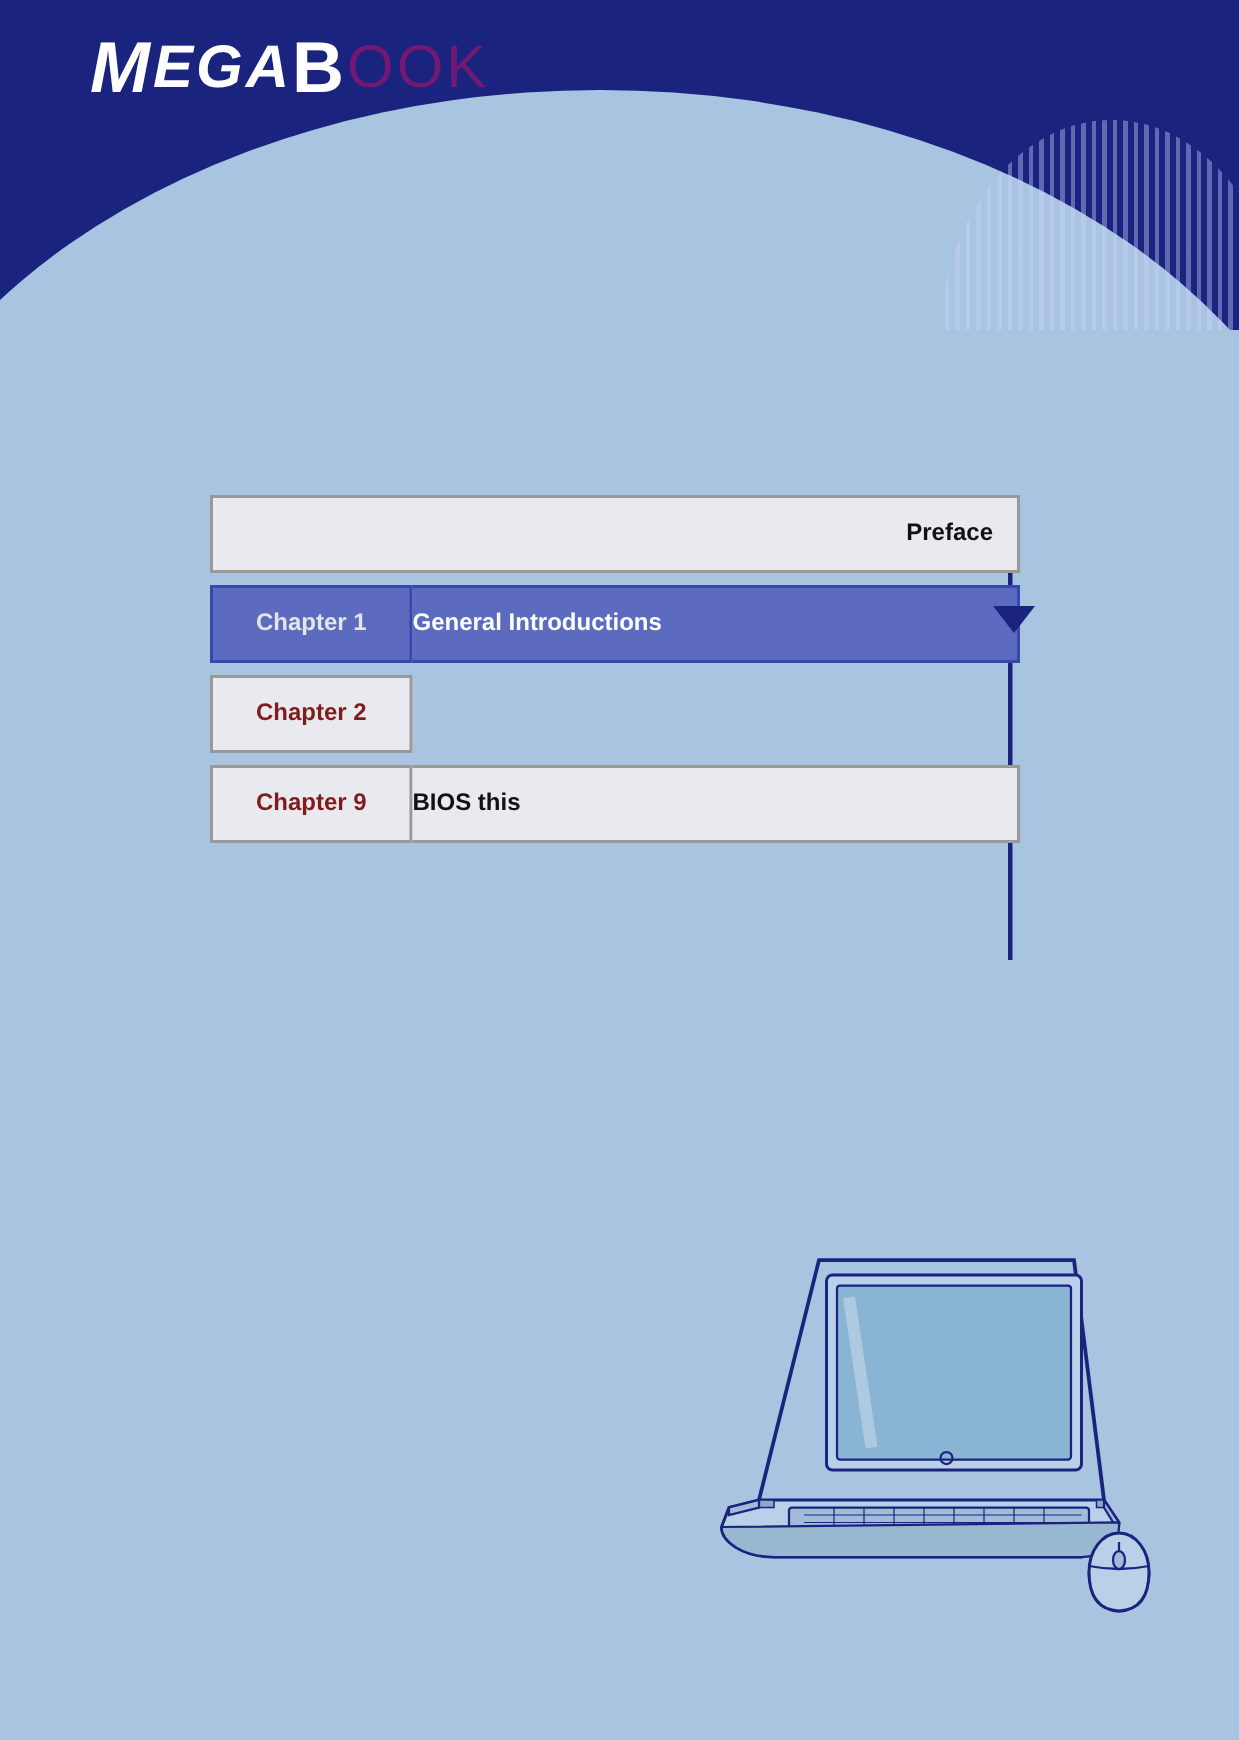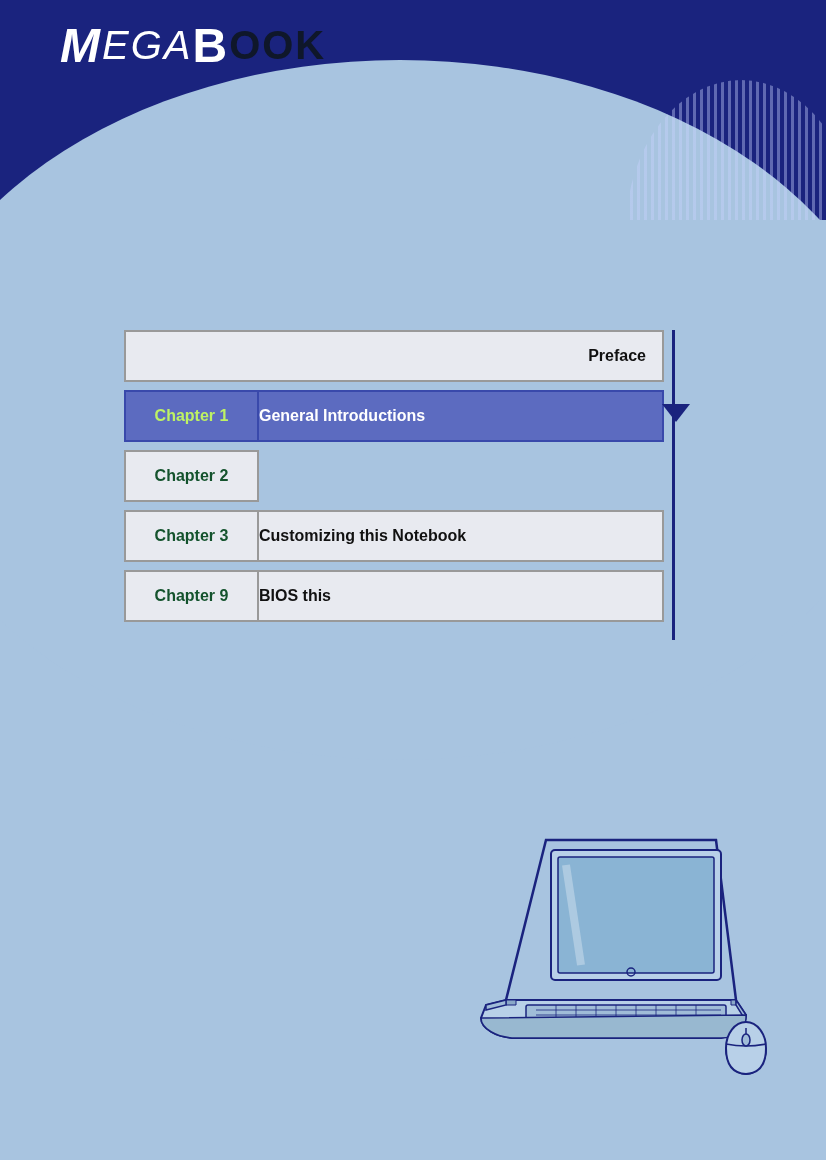--- a/index.html
+++ b/index.html
@@ -83,21 +83,21 @@
       left: 0;
       width: 826px;
       height: 1160px;
       z-index: 5;
     }
 
     
     .toc-container {
       position: absolute;
       top: 330px;
-      left: 124px;
+      left: 140px;
       width: 540px;
       z-index: 10;
     }
 
     
     .toc-line {
       position: absolute;
       top: 330px;
       left: 672px;
       width: 3px;
@@ -134,27 +134,27 @@
 
     .chapter-label {
       width: 135px;
       background-color: #e8eaf0;
       border: 2px solid #999;
       display: flex;
       align-items: center;
       justify-content: center;
       font-size: 16px;
       font-weight: bold;
-      color: #14532d;
+      color: #7f1d1d;
       flex-shrink: 0;
     }
 
     .chapter-label.active {
       background-color: #5c6bc0;
-      color: #bef264;
+      color: #e5e5e5;
       border: 2px solid #3949ab;
     }
 
     .chapter-title {
       flex: 1;
       border: 2px solid #999;
       border-left: none;
       display: flex;
       align-items: center;
       padding-right: 16px;
@@ -210,35 +210,35 @@
 
     .logo-m {
       font-size: 48px;
       font-weight: 900;
       font-style: italic;
       color: white;
       font-family: Arial Black, sans-serif;
     }
     .logo-ega {
       font-size: 40px;
-      font-weight: 400;
+      font-weight: 700;
       font-style: italic;
       color: white;
       font-family: Arial Black, sans-serif;
     }
     .logo-b {
       font-size: 48px;
       font-weight: 900;
       color: white;
       font-family: Arial Black, sans-serif;
     }
     .logo-ook {
       font-size: 40px;
-      font-weight: 700;
-      color: #0f172a;
+      font-weight: 400;
+      color: #701a75;
       font-family: Arial Black, sans-serif;
     }
 
     svg.laptop-svg {
       width: 100%;
       height: 100%;
     }
   </style>
 </head>
 <body>
@@ -282,28 +282,20 @@
         <span>General Introductions</span>
       </div>
     </div>
 
     <div class="toc-row">
       <div class="chapter-label">
         <span>Chapter  2</span>
       </div>
     </div>
 
-    <div class="toc-row">
-      <div class="chapter-label">
-        <span>Chapter  3</span>
-      </div>
-      <div class="chapter-title">
-        <span>Customizing this Notebook</span>
-      </div>
-    </div>
 
     <div class="toc-row">
       <div class="chapter-label">
         <span>Chapter  9</span>
       </div>
       <div class="chapter-title">
         <span>BIOS this</span>
       </div>
     </div>
 

